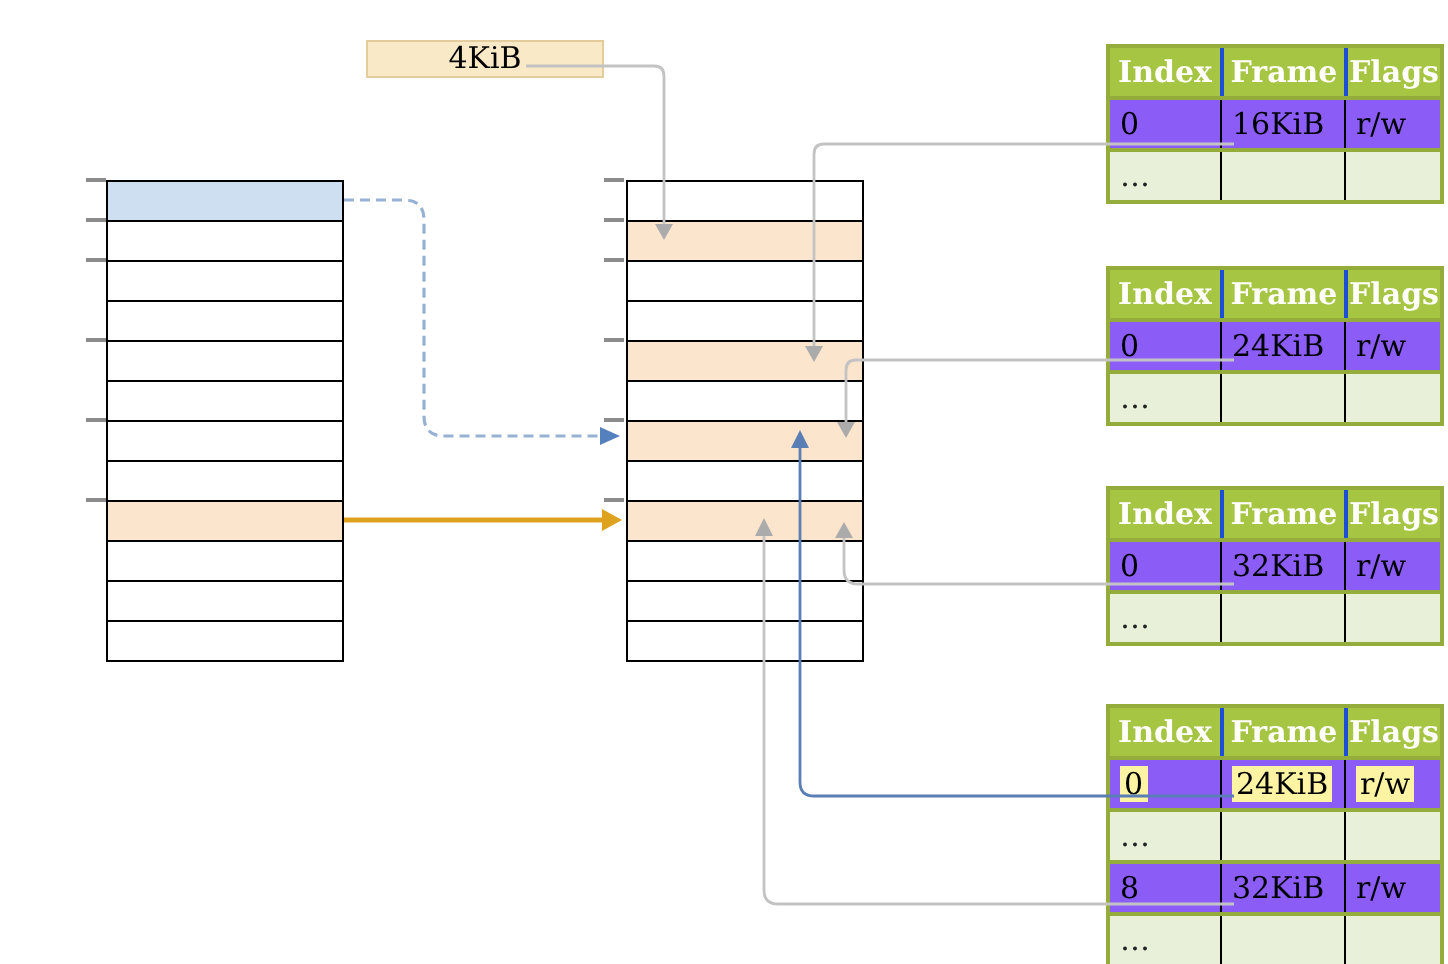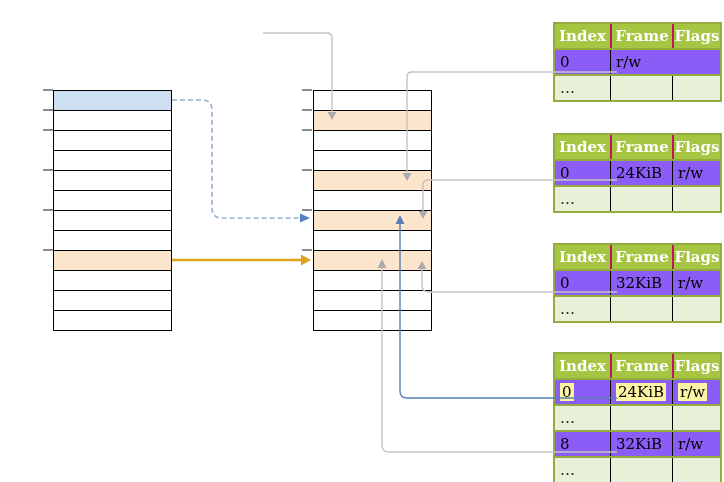--- a/index.html
+++ b/index.html
@@ -26,21 +26,21 @@
     position:absolute;left:183px;top:20px;width:117px;height:17px;
     background:var(--cream);border:1px solid var(--cream-border);
     text-align:center;font-size:15px;line-height:17px;
   }
   
   .ptable{position:absolute;left:553px;width:165px;border:2px solid var(--border-green);background:#8b5cf6;}
   .hrow{display:grid;grid-template-columns:55px 62px 48px;background:var(--header-green);}
   .hcell{
     height:24px;line-height:24px;text-align:center;color:#fff;font-weight:bold;font-size:15px;
   }
-  .hcell + .hcell{border-left:2px solid #be185d;}
+  .hcell + .hcell{border-left:2px solid #1d4ed8;}
   .prow{display:grid;grid-template-columns:55px 62px 48px;border-top:2px solid var(--border-green);}
   .pcell{
     height:24px;line-height:24px;padding-left:5px;font-size:15px;
     box-sizing:border-box;white-space:nowrap;overflow:hidden;
   }
   .pcell + .pcell{border-left:1px solid #000;}
   .dots .pcell{background:var(--row-green);color:#222;}
   .hl{background:var(--yellow);padding:0 2px;}
   
   #wires{position:absolute;left:0;top:0;pointer-events:none;}
@@ -52,20 +52,23 @@
   .hd-gray{fill:var(--gray-head);}
   .hd-blue{fill:var(--blue-line);}
   .hd-dash{fill:#5580BE;}
   .hd-orange{fill:var(--orange-arrow);}
 </style>
 </head>
 <body>
 
 <div id="canvas">
 
+  <div class="sizebox">
+    <span>4KiB</span>
+  </div>
 
   <div class="memcol" style="left:53px;top:90px;">
       <div class="mrow fill-blue"></div>
       <div class="mrow fill-white"></div>
       <div class="mrow fill-white"></div>
       <div class="mrow fill-white"></div>
       <div class="mrow fill-white"></div>
       <div class="mrow fill-white"></div>
       <div class="mrow fill-white"></div>
       <div class="mrow fill-white"></div>
@@ -91,20 +94,21 @@
     </div>
 
   <div class="ptable" style="top:22px;">
     <div class="hrow">
       <div class="hcell">Index</div>
       <div class="hcell">Frame</div>
       <div class="hcell">Flags</div>
     </div>
     <div class="prow">
       <div class="pcell">0</div>
+      <div class="pcell">16KiB</div>
       <div class="pcell">r/w</div>
     </div>
     <div class="prow dots">
       <div class="pcell">…</div>
       <div class="pcell"></div>
       <div class="pcell"></div>
     </div>
   </div>
 
   <div class="ptable" style="top:133px;">

